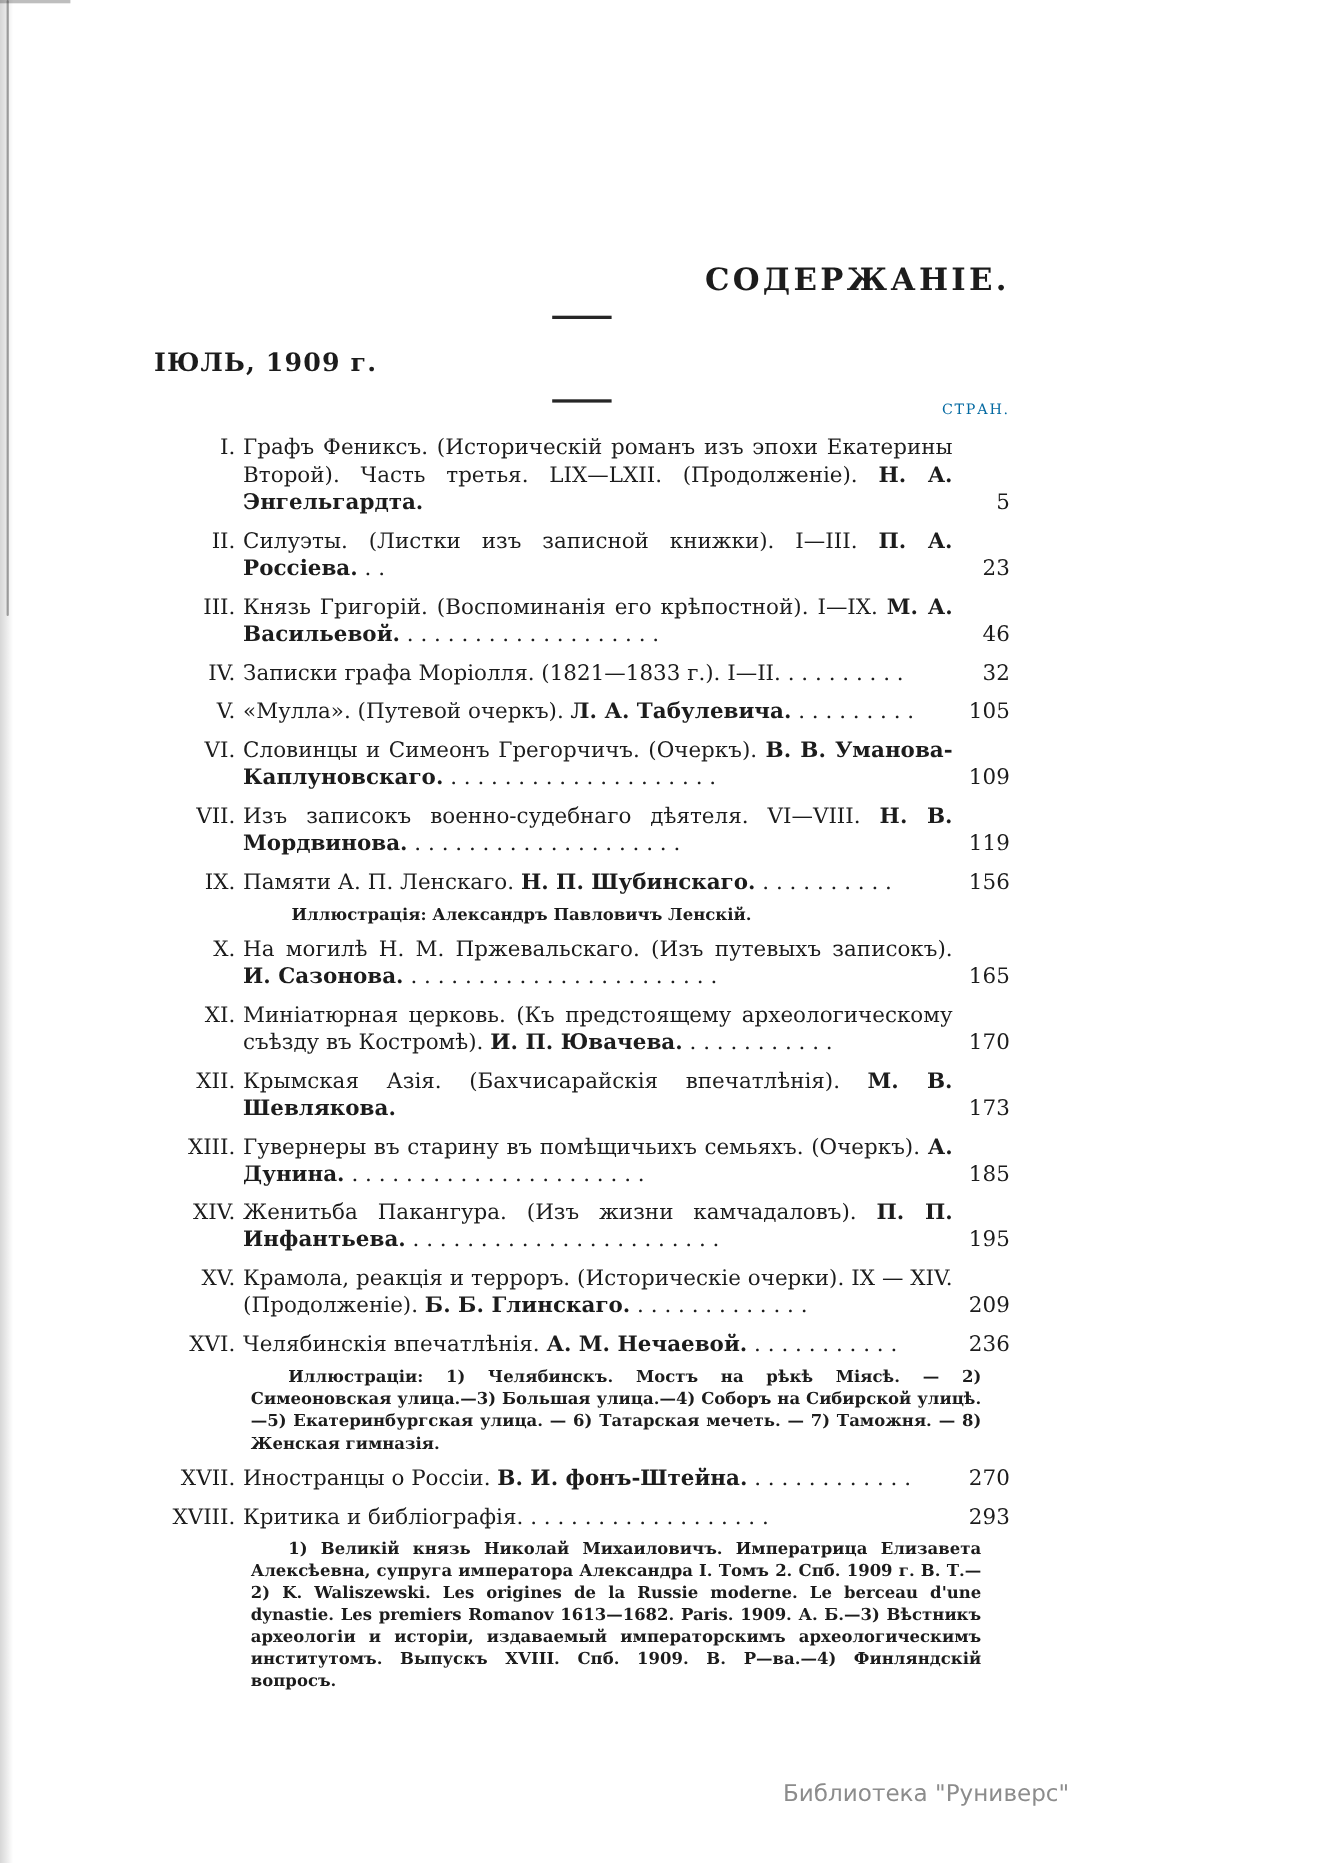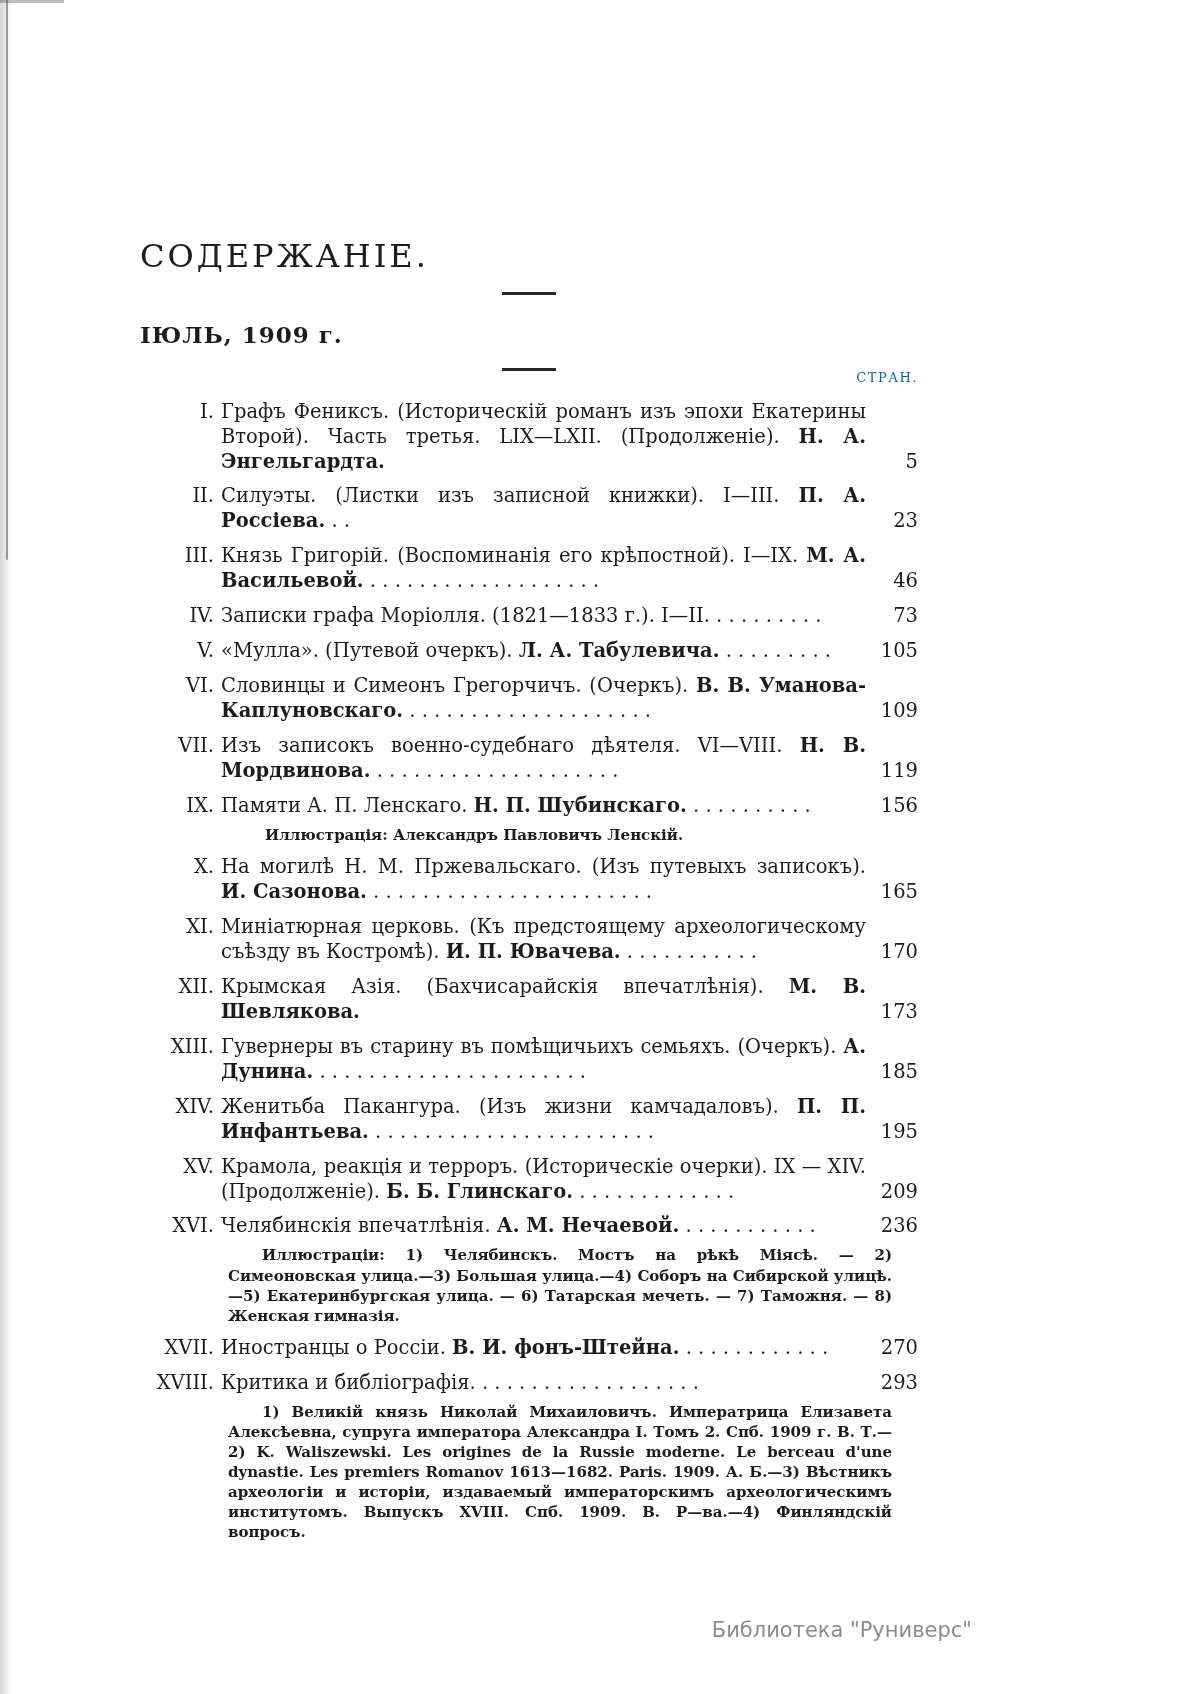--- a/index.html
+++ b/index.html
@@ -18,21 +18,21 @@
   .edge-line {
     position: absolute; left: 6px; top: 0; width: 2px; height: 560px;
     background: rgba(30,30,30,0.40); border-radius: 2px;
   }
   .corner-top {
     position: absolute; left: 0; top: 0; width: 64px; height: 3px;
     background: rgba(40,40,40,0.30);
   }
   .content { position: absolute; left: 140px; top: 240px; width: 778px; }
   .title {
-    text-align: left; font-size: 32px; font-weight: normal;
+    text-align: right; font-size: 28px; font-weight: bold;
     letter-spacing: 3px; margin: 0; line-height: 1.05;
   }
   .rule { width: 54px; height: 3px; background: #262626; margin: 18px auto 0; }
   .issue {
     font-size: 23px; font-weight: bold;
     letter-spacing: 1px; margin: 26px 0 0;
   }
   .rule-row { position: relative; margin-top: 14px; height: 24px; }
   .rule-row .rule {
     margin: 0; position: absolute; left: 50%; transform: translateX(-50%); top: 6px;
@@ -108,21 +108,21 @@
       <div class="num">III.</div>
       <div class="body"><span class="t-title">Князь Григорій. (Воспоминанія его крѣпостной). I—IX. </span><span class="t-author">М. А. Васильевой.</span><span class="t-dots"> . . . . . . . . . . . . . . . . . . .</span></div>
       <div class="pg">46</div>
     </div>
   </div>
 
   <div class="entry-wrap">
     <div class="entry">
       <div class="num">IV.</div>
       <div class="body"><span class="t-title">Записки графа Моріолля. (1821—1833 г.). I—II.</span><span class="t-author"></span><span class="t-dots"> . . . . . . . . .</span></div>
-      <div class="pg">73</div>
+      <div class="pg">32</div>
     </div>
   </div>
 
   <div class="entry-wrap">
     <div class="entry">
       <div class="num">V.</div>
       <div class="body"><span class="t-title">«Мулла». (Путевой очеркъ). </span><span class="t-author">Л. А. Табулевича.</span><span class="t-dots"> . . . . . . . . .</span></div>
       <div class="pg">105</div>
     </div>
   </div>

